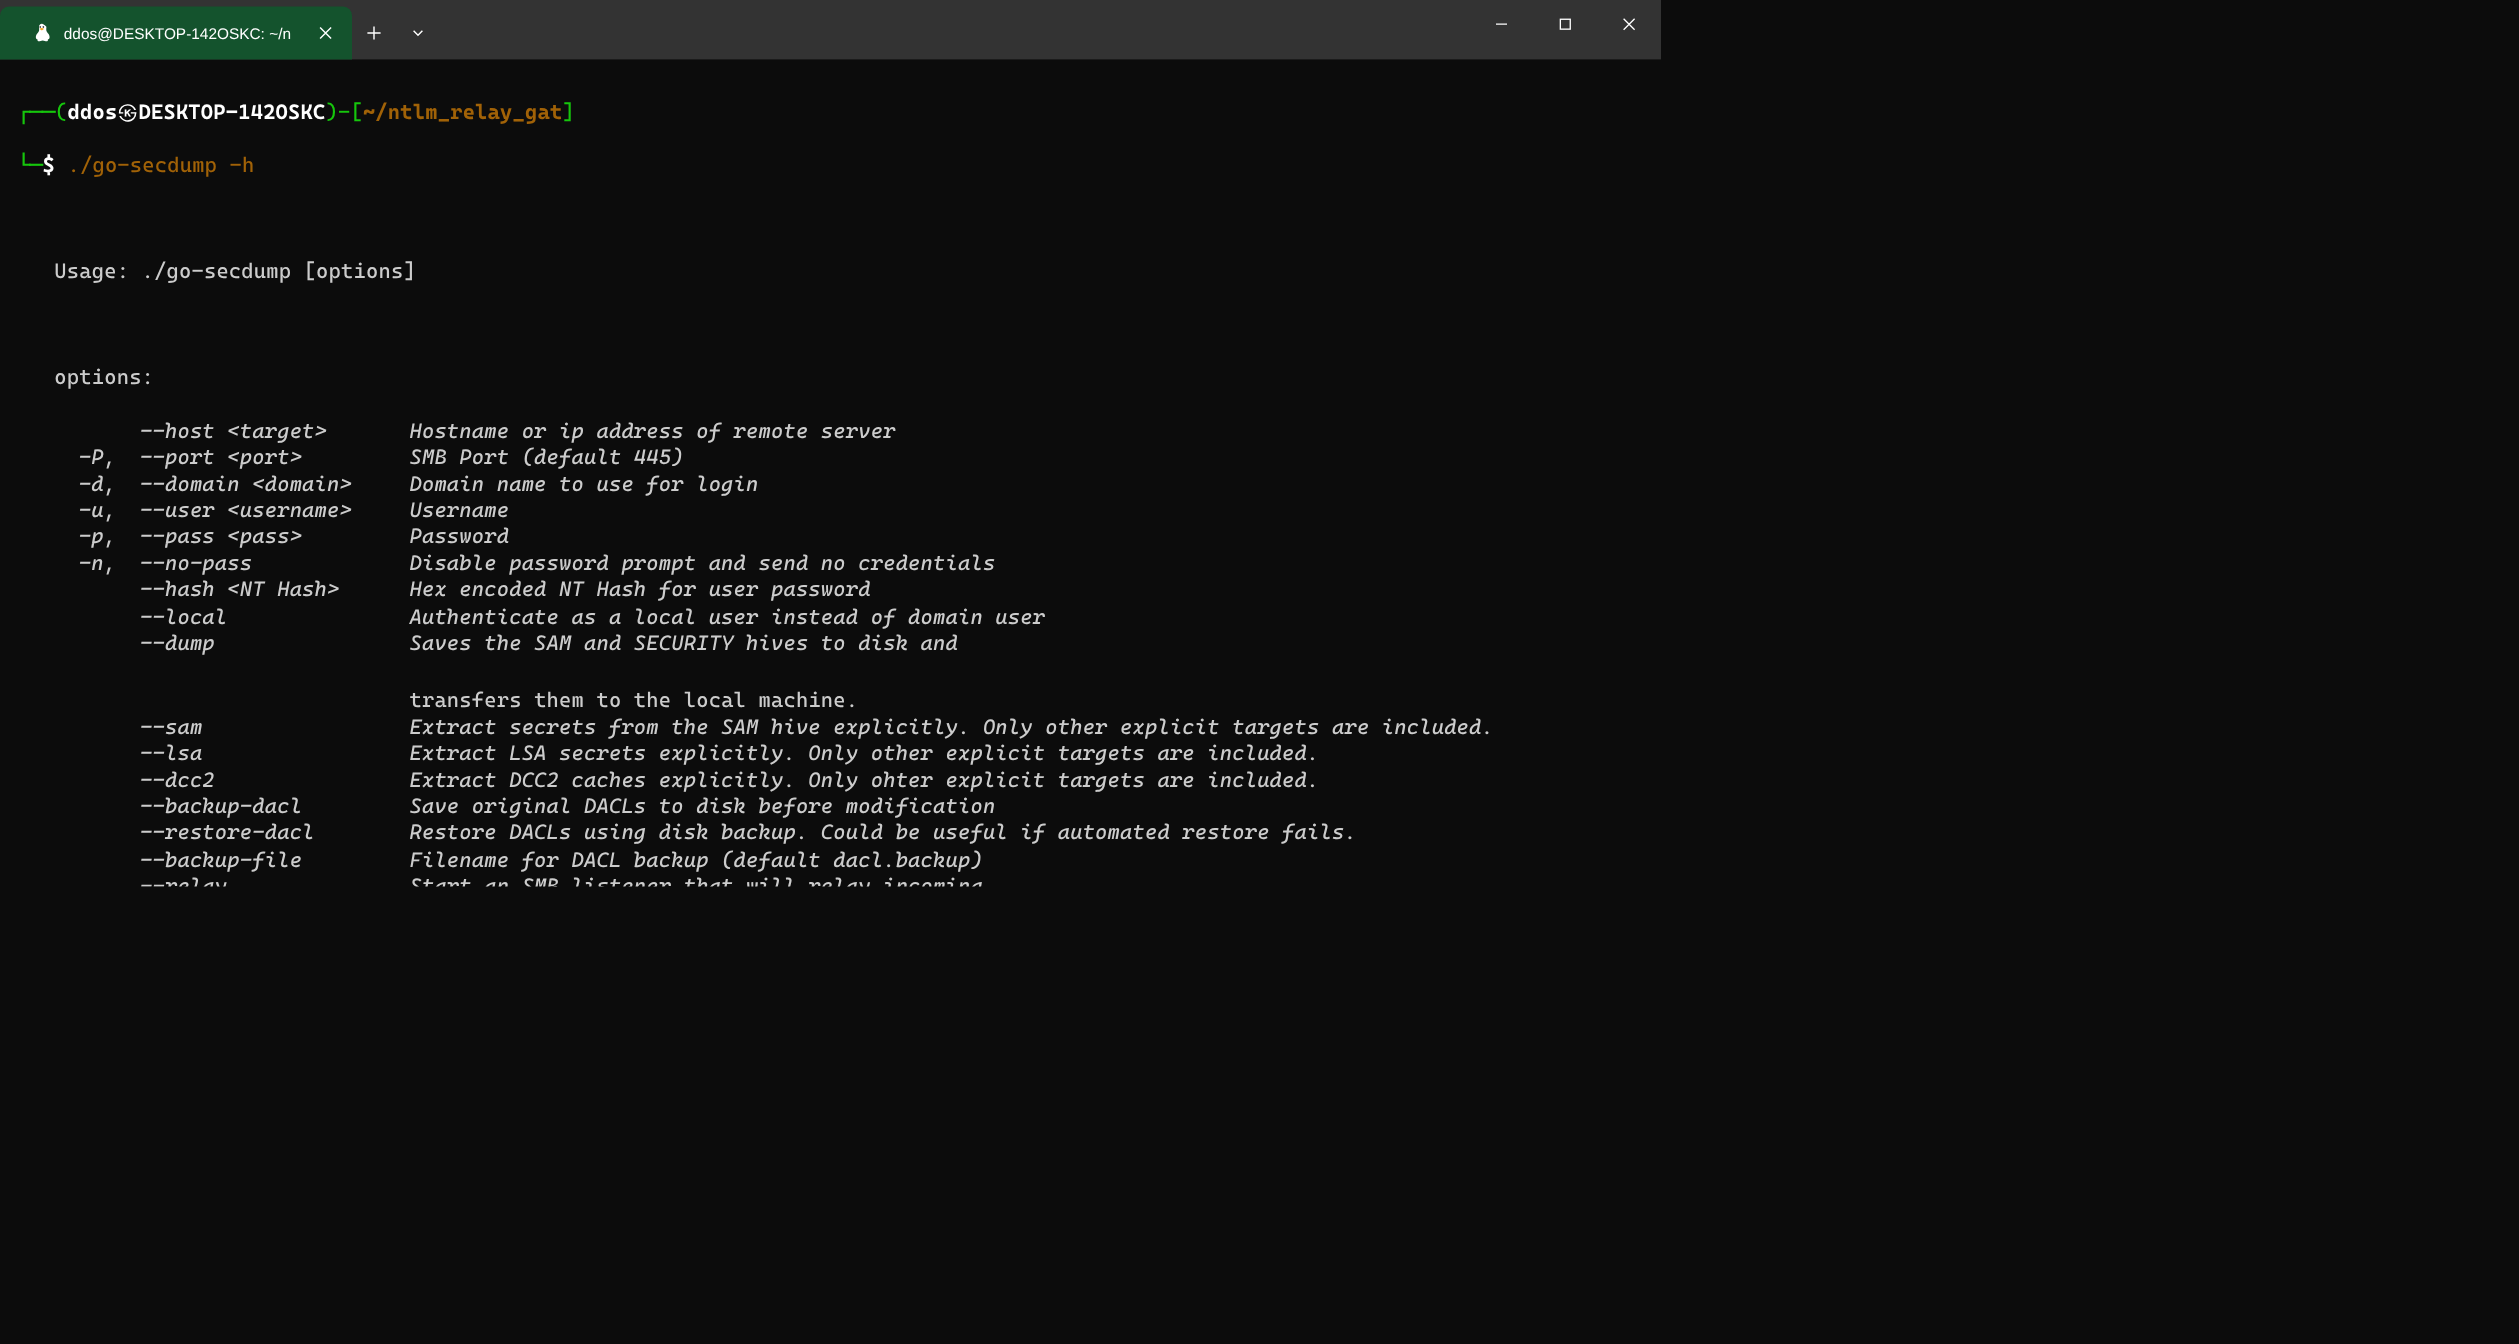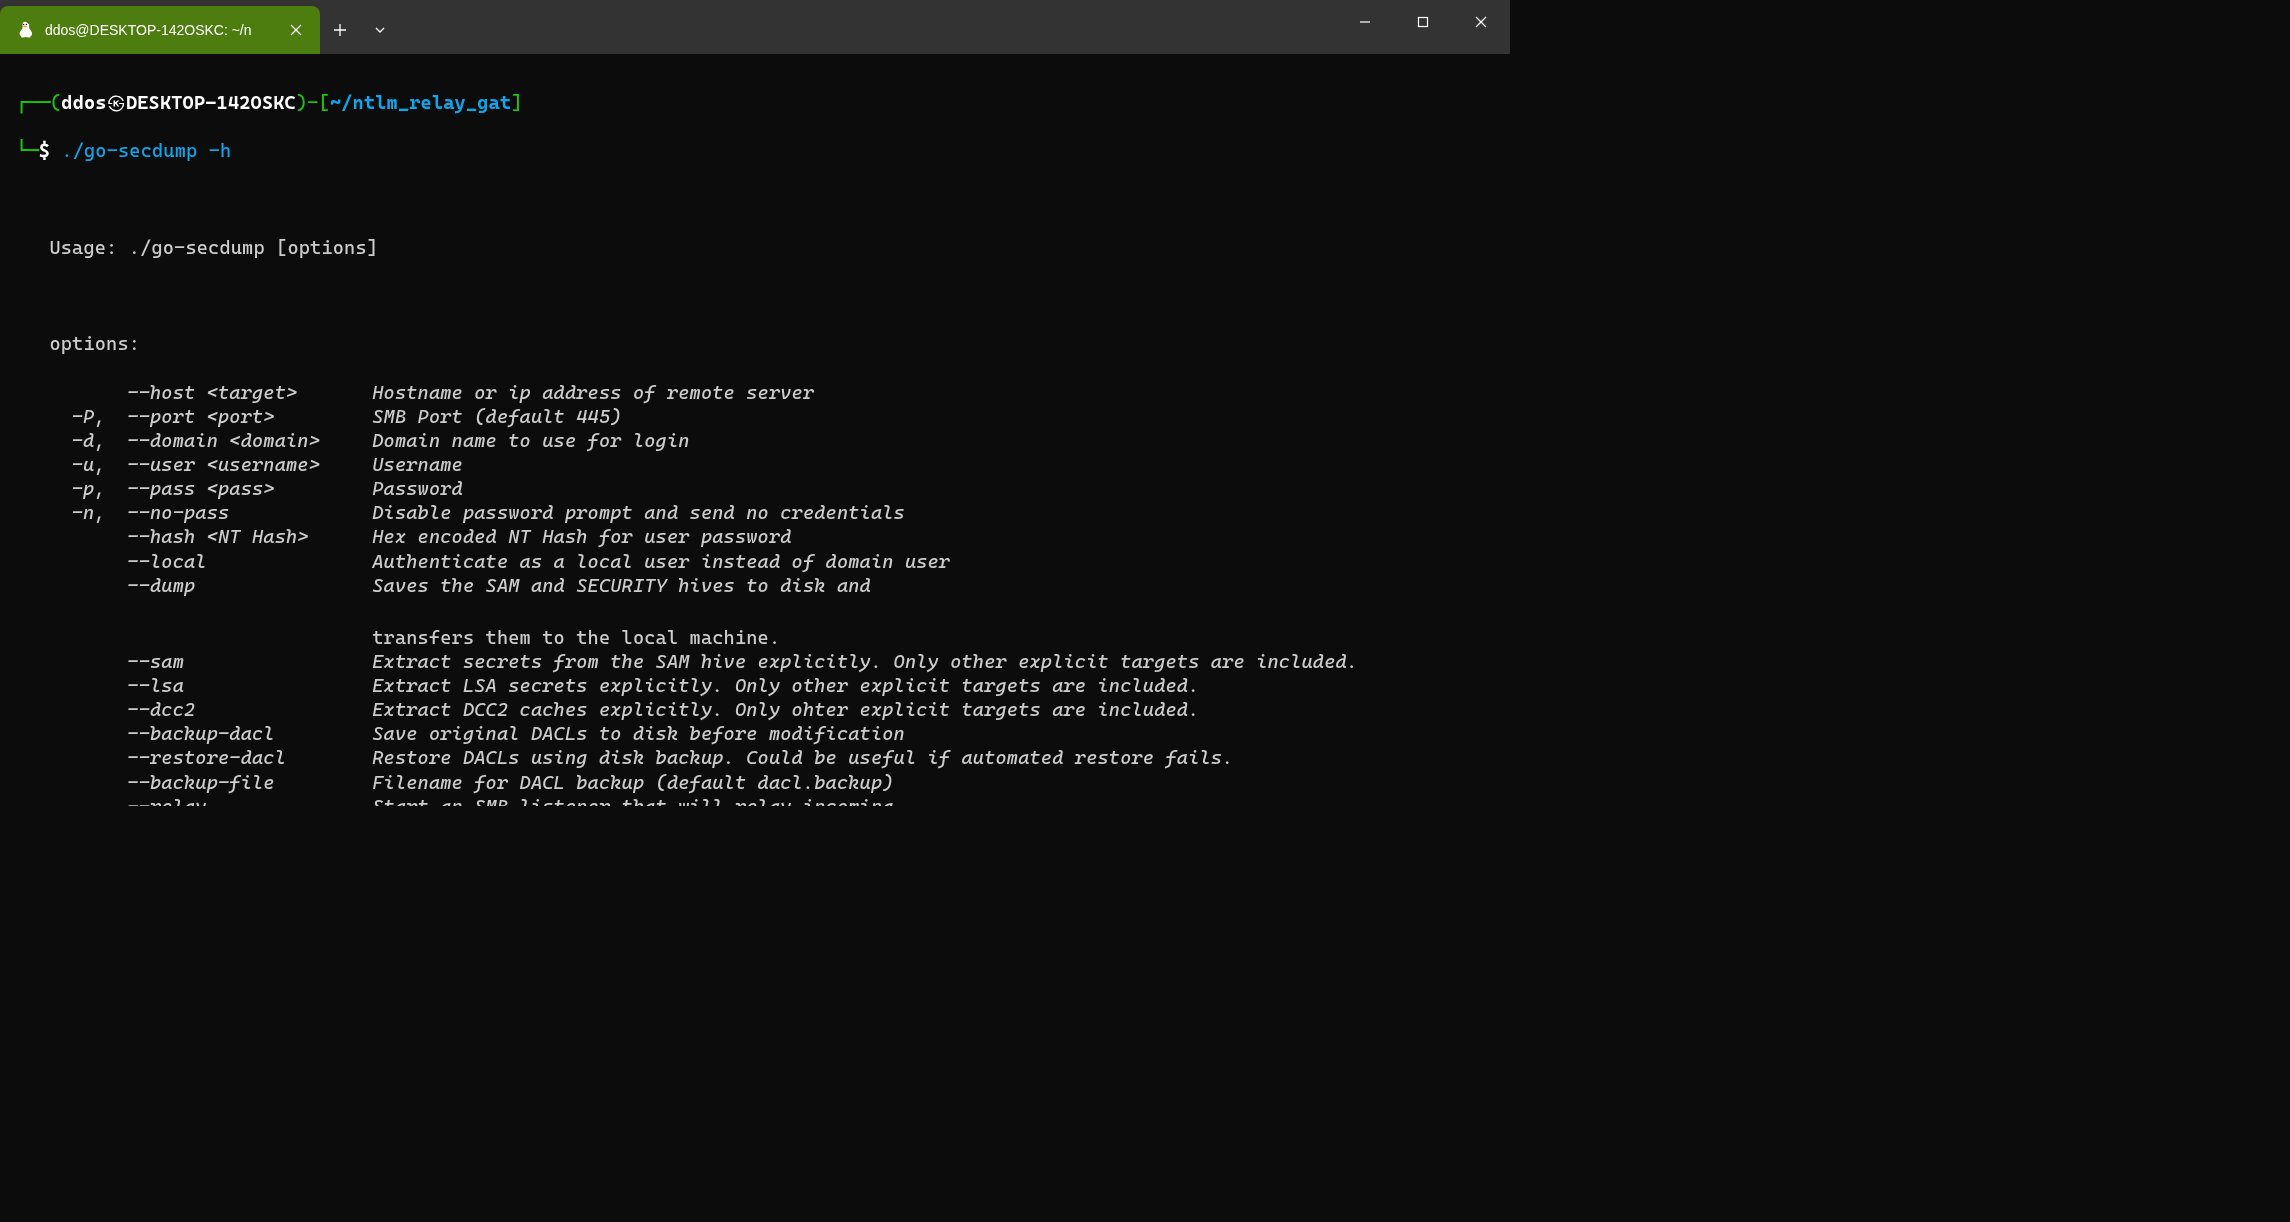--- a/index.html
+++ b/index.html
@@ -13,24 +13,24 @@
     overflow: hidden;
   }
   .titlebar {
     background: #333333;
     height: 54px;
     display: flex;
     align-items: stretch;
     position: relative;
   }
   .tab {
-    background: #4d7c0f;
+    background: #14532d;
     display: flex;
     align-items: center;
-    padding: 0 10px 0 15px;
+    padding: 0 10px 0 28px;
     width: 320px;
     border-top-left-radius: 8px;
     border-top-right-radius: 8px;
     margin-top: 6px;
     position: relative;
   }
   .tab-icon {
     width: 20px;
     height: 20px;
     margin-right: 10px;
@@ -84,21 +84,21 @@
     cursor: pointer;
   }
   .terminal {
     padding: 12px 16px 0 16px;
     line-height: 1.27;
     white-space: pre;
     letter-spacing: 0.2px;
   }
   .green { color: #16c60c; }
   .blue  { color: #ffffff; }
-  .grey  { color: #0ea5e9; text-align: right; }
+  .grey  { color: #a16207; text-align: right; }
   .bold  { font-weight: bold; }
   .prompt-line { display:block; }
   .opt-row { display:block;font-style:italic; }
   .opt-shortcol { display:inline-block; width:5ch; }
   .opt-flagcol  { display:inline-block; width:22ch; }
   .indent-usage { padding-left: 3ch; display:block;}
   .indent-opt   { padding-left: 3ch; display:block;}
   .indent-row   { padding-left: 5ch; }
   .desc-cont    { padding-left: 32ch; display:block;margin-top:28px;}
   svg { display:block; }

